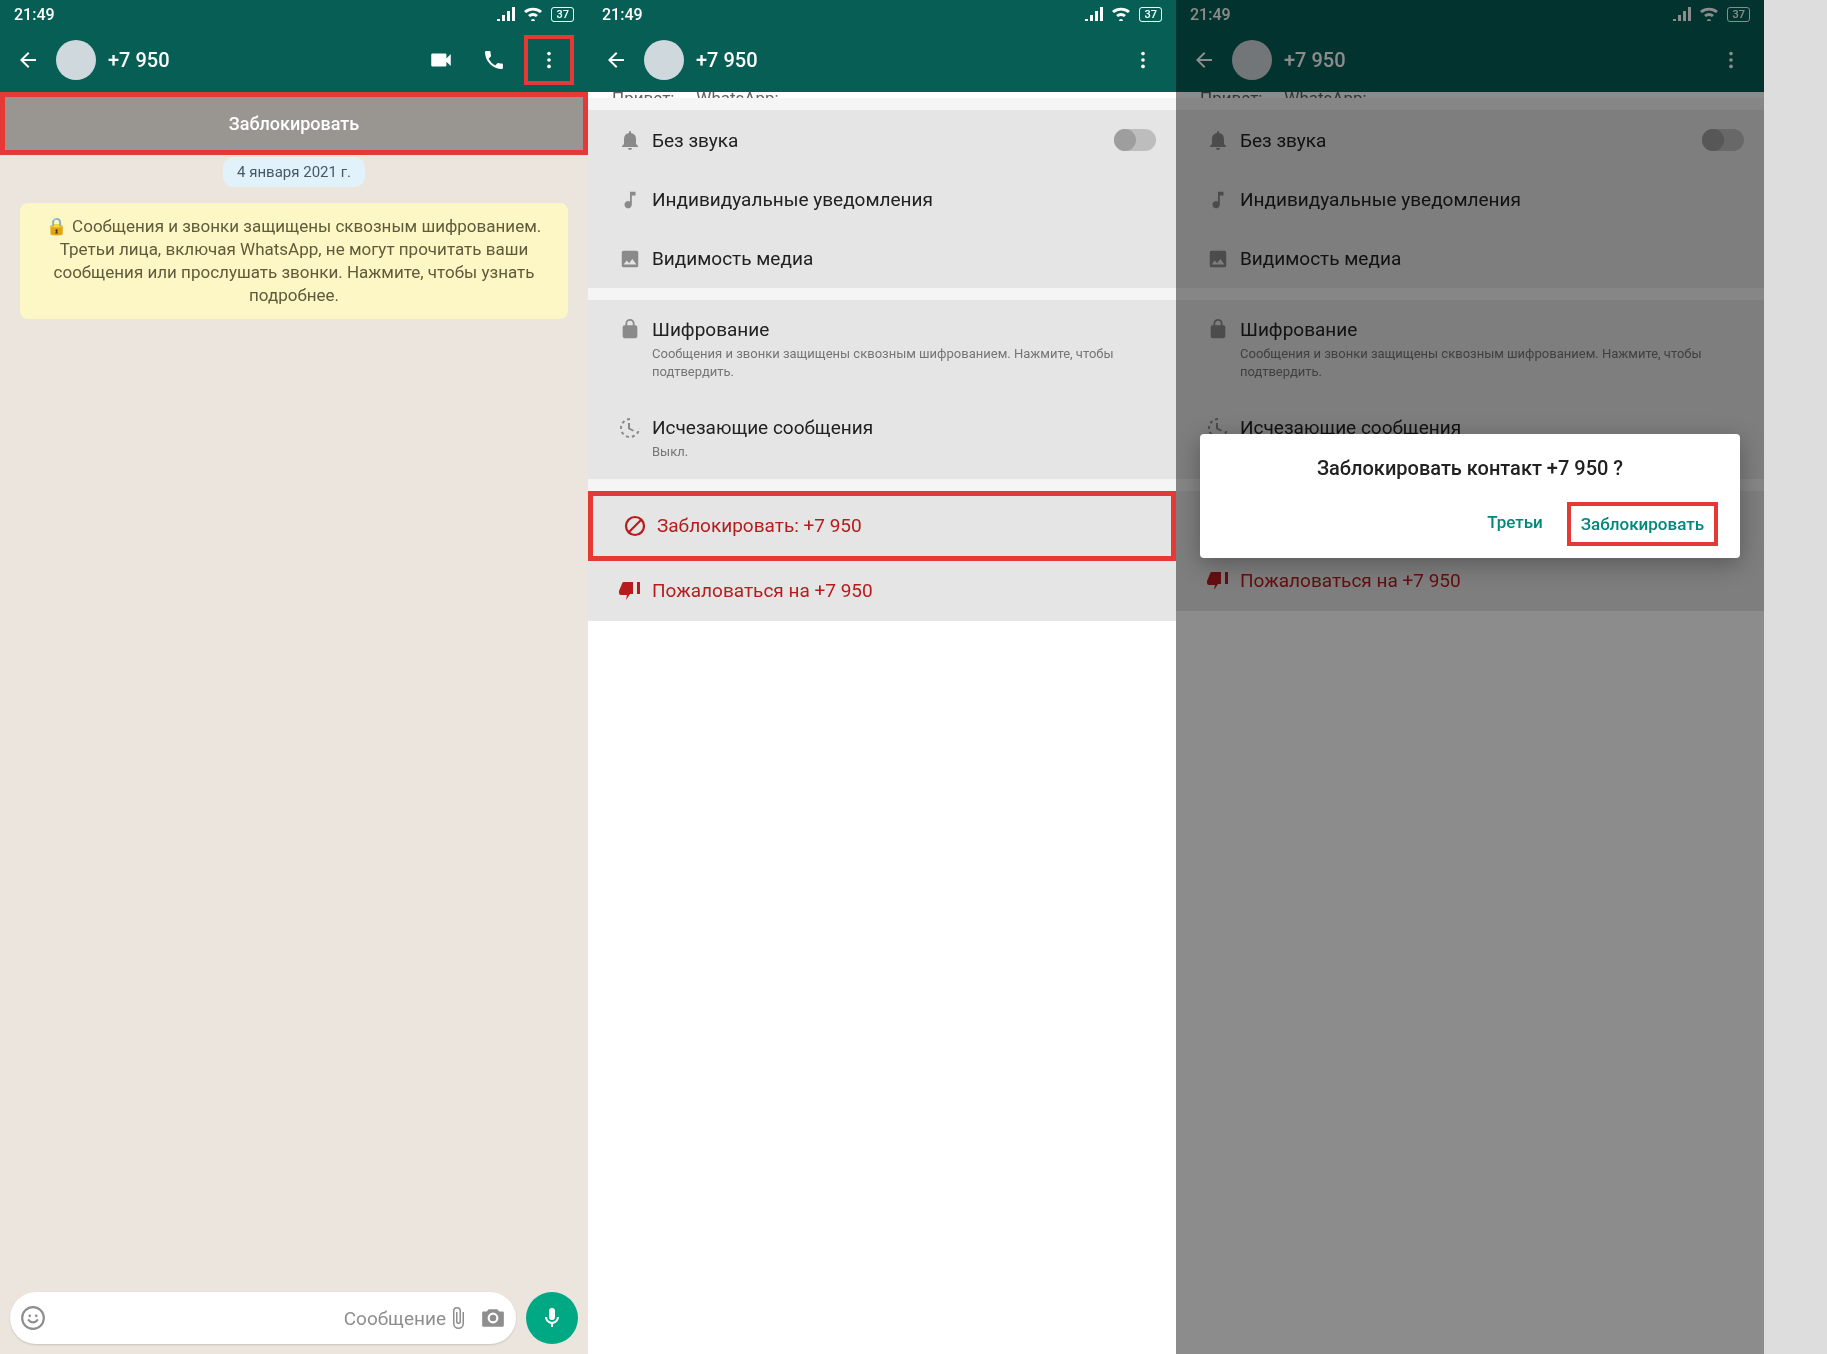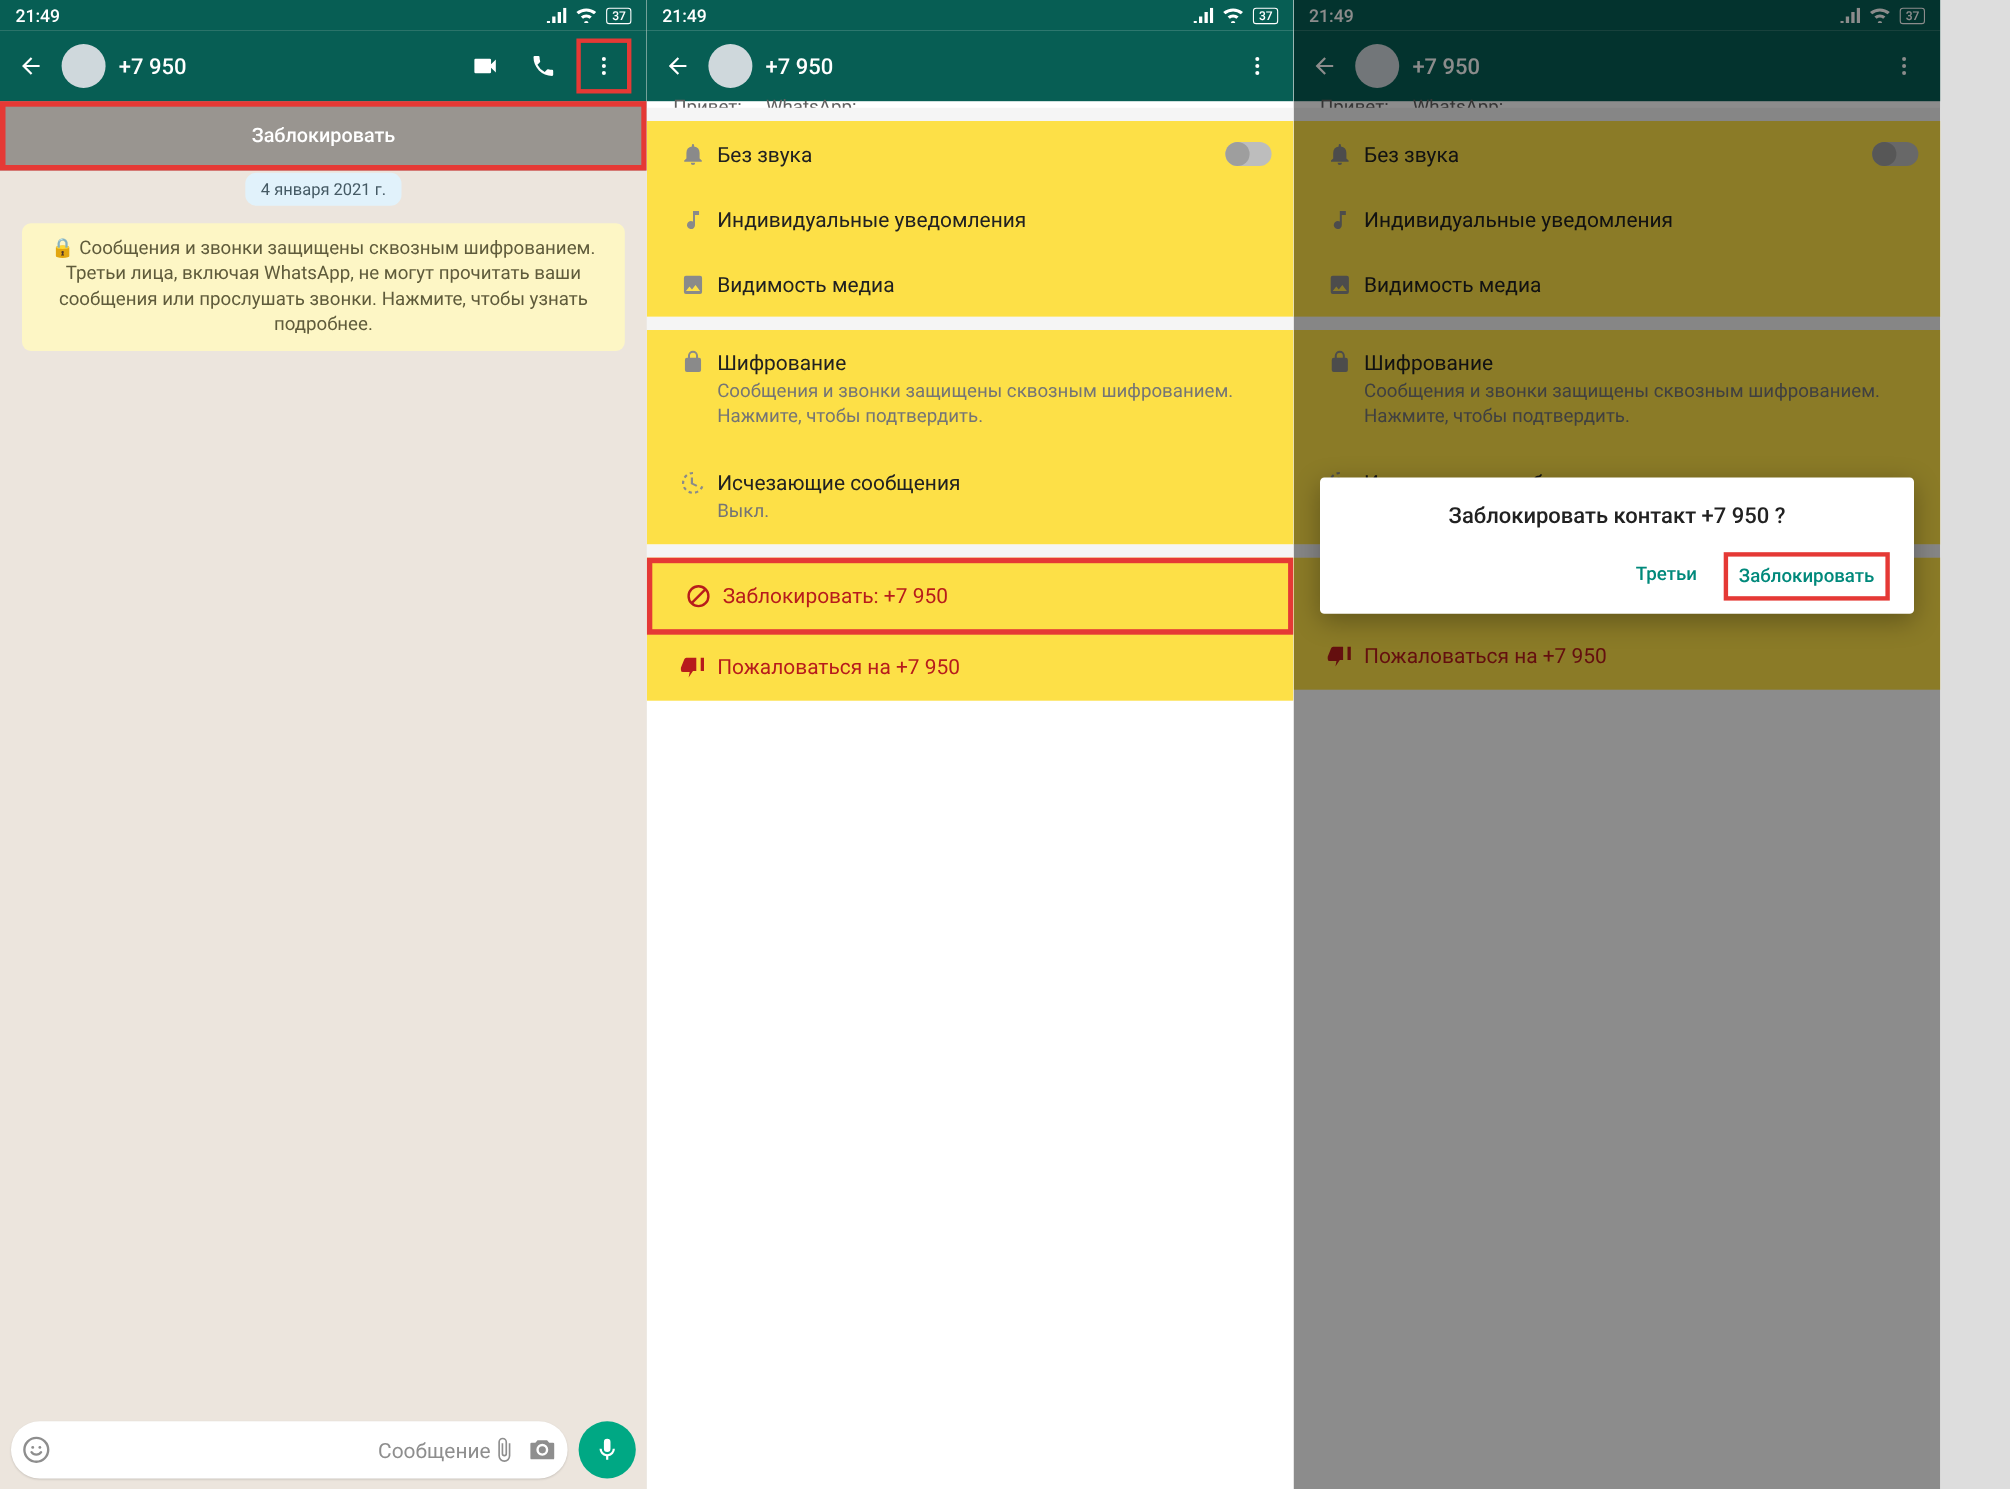--- a/index.html
+++ b/index.html
@@ -102,31 +102,31 @@
   width: 52px; height: 52px; border-radius: 50%;
   background: #00a884; display: flex; align-items: center; justify-content: center;
 }
 
 
 .cut-text {
   color: #616161;
   font-size: 17px;
   padding: 0 24px;
 }
-.settings-group { background: #fde047; }
+.settings-group { background: #e5e5e5; }
 .sep { height: 12px; background: #f5f5f5; }
 .row {
   display: flex;
   align-items: center;
   padding: 18px 20px;
 }
 .row-icon { width: 44px; display: flex; align-items: center; justify-content: center; color: #8a8a8a; }
 .row-body { flex: 1; }
 .row-title { font-size: 19px; color: #212121; }
-.row-sub { font-size: 17px; color: #757575; margin-top: 4px; line-height: 1.35; }
+.row-sub { font-size: 13px; color: #757575; margin-top: 4px; line-height: 1.35; }
 .danger .row-title { color: #b71c1c; }
 .danger .row-icon { color: #b71c1c; }
 .switch {
   width: 42px; height: 22px; background: #bdbdbd; border-radius: 12px; position: relative;
 }
 .switch::after {
   content: ""; position: absolute; width: 22px; height: 22px; background: #9e9e9e;
   border-radius: 50%; left: 0; top: 0;
 }
 

